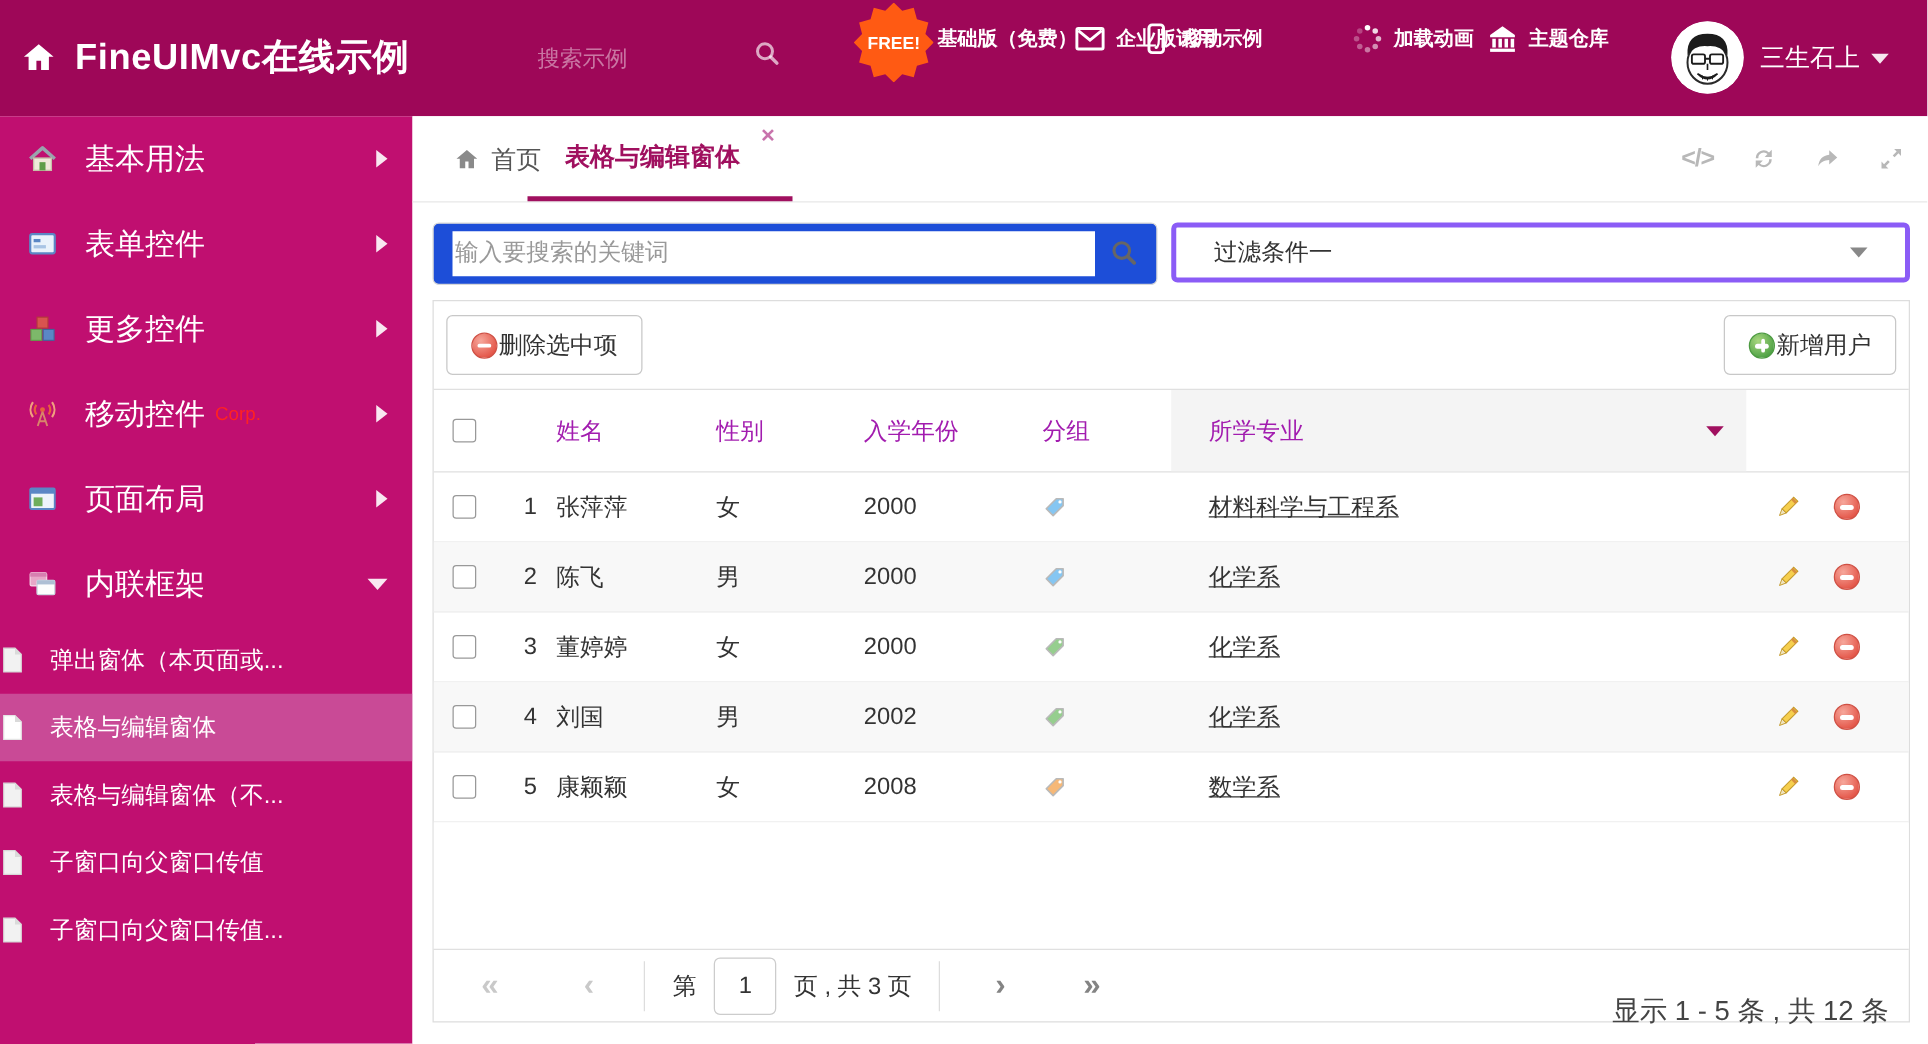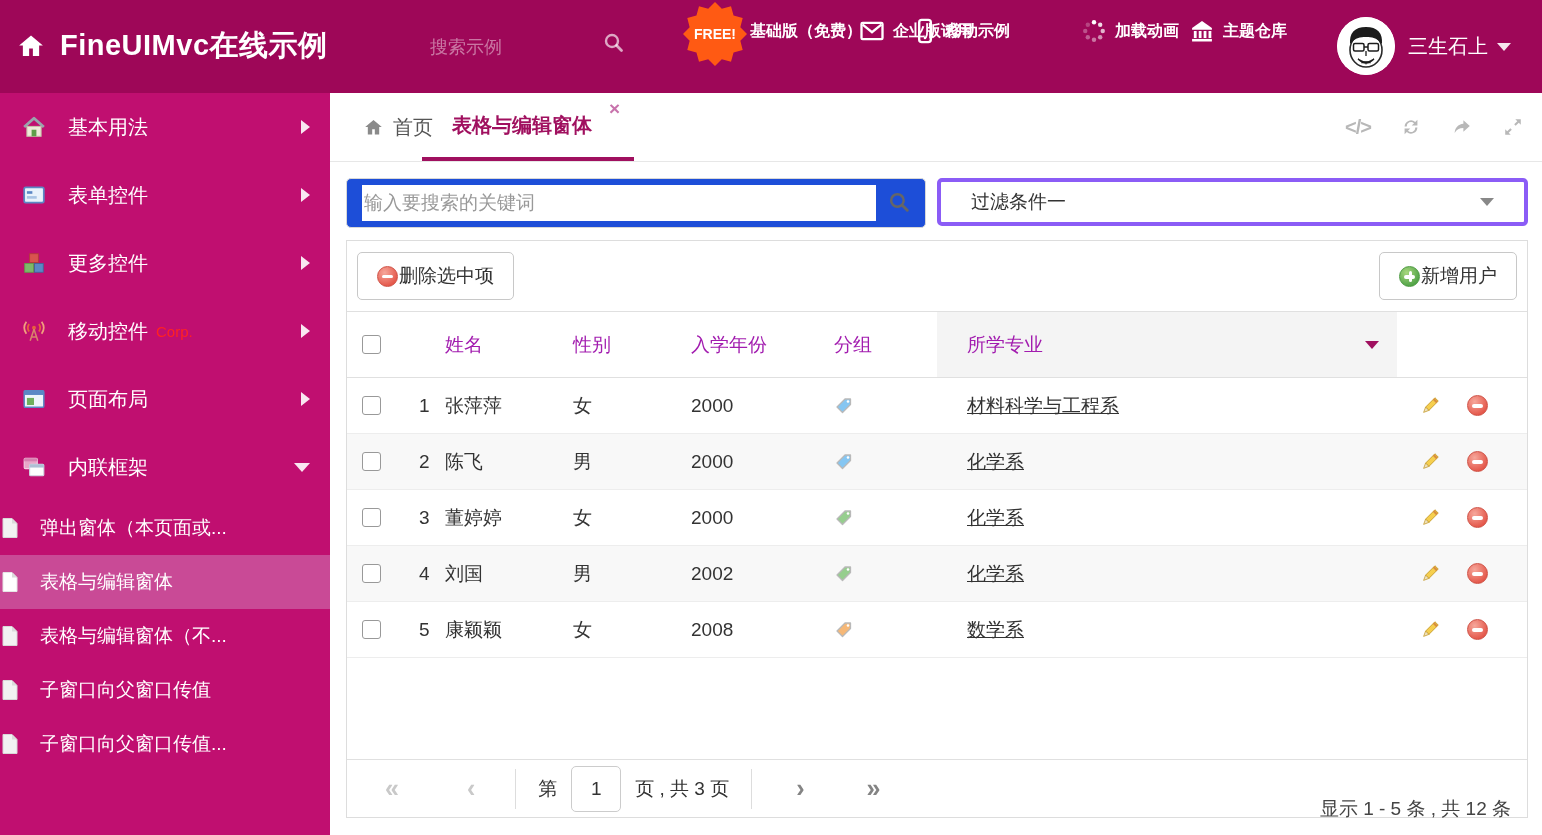--- a/index.html
+++ b/index.html
@@ -22,21 +22,21 @@
   .tb-nav-item .lbl{font-size:16px;white-space:nowrap;}
   .tb-nav-item svg{width:28px;height:28px;}
   .avatar{position:absolute;left:1337px;top:17px;width:58px;height:58px;border-radius:50%;overflow:hidden;background:#fff;cursor:pointer;}
   .tb-user{position:absolute;left:1408px;top:33px;font-size:20px;display:flex;align-items:center;gap:9px;cursor:pointer;}
   .caret{width:0;height:0;border-left:7px solid transparent;border-right:7px solid transparent;border-top:8px solid rgba(255,255,255,.9);}
 
   
   .sidebar{position:absolute;left:0;top:93px;width:330px;height:742px;background:#C00F70;color:#fff;}
   .sb-item{height:68px;display:flex;align-items:center;padding:0 20px 0 22px;cursor:pointer;position:relative;}
   .sb-item svg{width:24px;height:24px;margin-right:22px;flex:none;}
-  .sb-item .lbl{font-size:20px;flex:1;white-space:nowrap;}
+  .sb-item .lbl{font-size:24px;flex:1;white-space:nowrap;}
   .sb-badge{color:#ff2222;font-size:15px;margin-left:8px;}
   .arr-r{width:0;height:0;border-top:7px solid transparent;border-bottom:7px solid transparent;border-left:9px solid rgba(255,255,255,.9);}
   .arr-d{width:0;height:0;border-left:8px solid transparent;border-right:8px solid transparent;border-top:9px solid rgba(255,255,255,.9);}
   .sb-sub{height:54px;display:flex;align-items:center;cursor:pointer;}
   .sb-sub svg{width:20px;height:22px;margin-right:20px;flex:none;}
   .sb-sub .lbl{font-size:19px;white-space:nowrap;}
   .sb-sub.active{background:#C94A96;}
 
   
   .main{position:absolute;left:330px;top:93px;width:1212px;height:742px;background:#fff;}
@@ -98,21 +98,21 @@
   .act svg{width:22px;height:22px;}
   .tbody-fill{flex:1;background:#fff;}
 
   .pager{height:58px;flex:none;border-top:1px solid #e0e0e0;display:flex;align-items:center;padding:0 16px 0 38px;box-sizing:border-box;}
   .pg{font-size:25px;font-weight:bold;cursor:pointer;line-height:1;}
   .pg.dis{color:#c9c9c9;}
   .pg.en{color:#848484;}
   .pgdiv{width:1px;height:40px;background:#ddd;}
   .pg-text{font-size:19px;color:#333;}
   .pg-input{width:44px;height:42px;border:1px solid #ccc;border-radius:5px;text-align:center;font-size:19px;color:#333;outline:none;font-family:inherit;}
-  .pg-summary{margin-left:auto;font-size:19px;color:#444;margin-top:40px;}
+  .pg-summary{margin-left:auto;font-size:22px;color:#444;margin-top:40px;}
 </style>
 </head>
 <body>
 
 <div class="app">
 
   <header class="topbar">
     <svg class="tb-home" viewBox="0 0 24 24">
       <path d="M2.5 11.5 L12 3.5l9.5 8h-3v8.5h-5v-6h-3v6h-5V11.5z" fill="#fff"></path>
     </svg>

